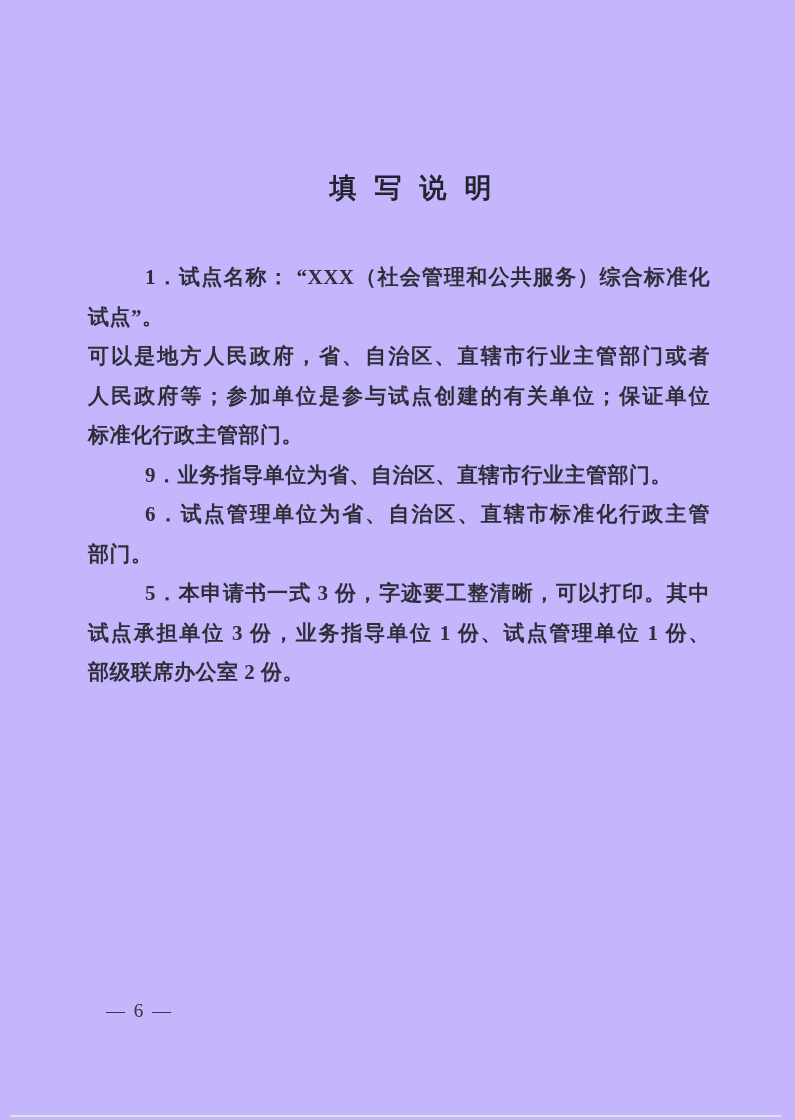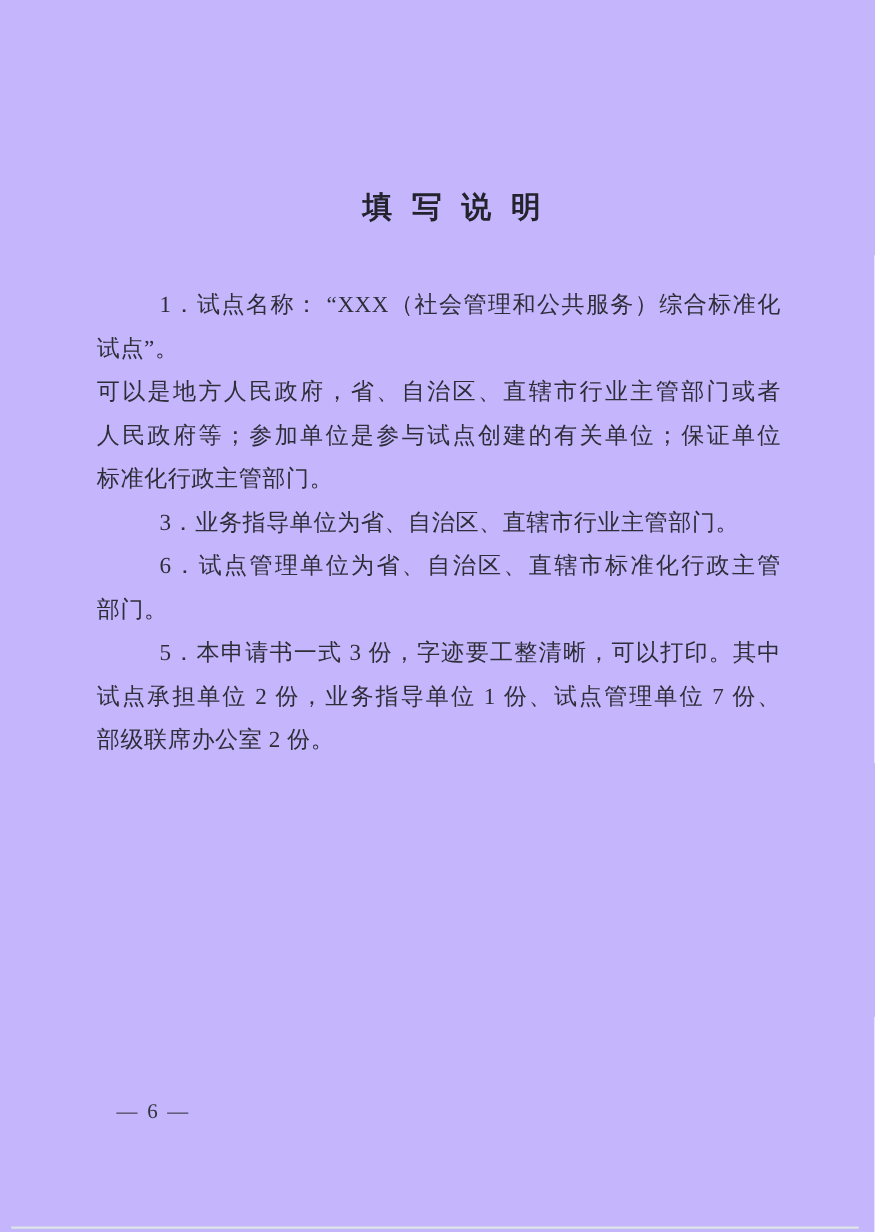--- a/index.html
+++ b/index.html
@@ -32,20 +32,21 @@
   }
   .content {
     position: absolute;
     top: 258px;
     left: 88px;
     width: 622px;
   }
   .para {
     margin: 0;
     padding: 0;
+    font-weight: bold;
   }
   .line {
     font-size: 21px;
     line-height: 39.5px;
     height: 39.5px;
     letter-spacing: 0.5px;
     text-align: justify;
     text-align-last: left;
     white-space: nowrap;
     overflow: visible;
@@ -90,31 +91,31 @@
       <div class="line">试点”。</div>
     </div>
 
     <div class="para">
       <div class="line fill">可以是地方人民政府，省、自治区、直辖市行业主管部门或者</div>
       <div class="line fill">人民政府等；参加单位是参与试点创建的有关单位；保证单位</div>
       <div class="line">标准化行政主管部门。</div>
     </div>
 
     <div class="para">
-      <div class="line indent">3．业务指导单位为省、自治区、直辖市行业主管部门。</div>
+      <div class="line indent">9．业务指导单位为省、自治区、直辖市行业主管部门。</div>
     </div>
 
     <div class="para">
       <div class="line indent fill">6．试点管理单位为省、自治区、直辖市标准化行政主管</div>
       <div class="line">部门。</div>
     </div>
 
     <div class="para">
       <div class="line indent fill">5．本申请书一式 3 份，字迹要工整清晰，可以打印。其中</div>
-      <div class="line fill">试点承担单位 2 份，业务指导单位 1 份、试点管理单位 7 份、</div>
+      <div class="line fill">试点承担单位 3 份，业务指导单位 1 份、试点管理单位 1 份、</div>
       <div class="line">部级联席办公室 2 份。</div>
     </div>
 
   </div>
 
   <div class="page-number">— 6 —</div>
 
   <div class="scan-line"></div>
 
 </div>

